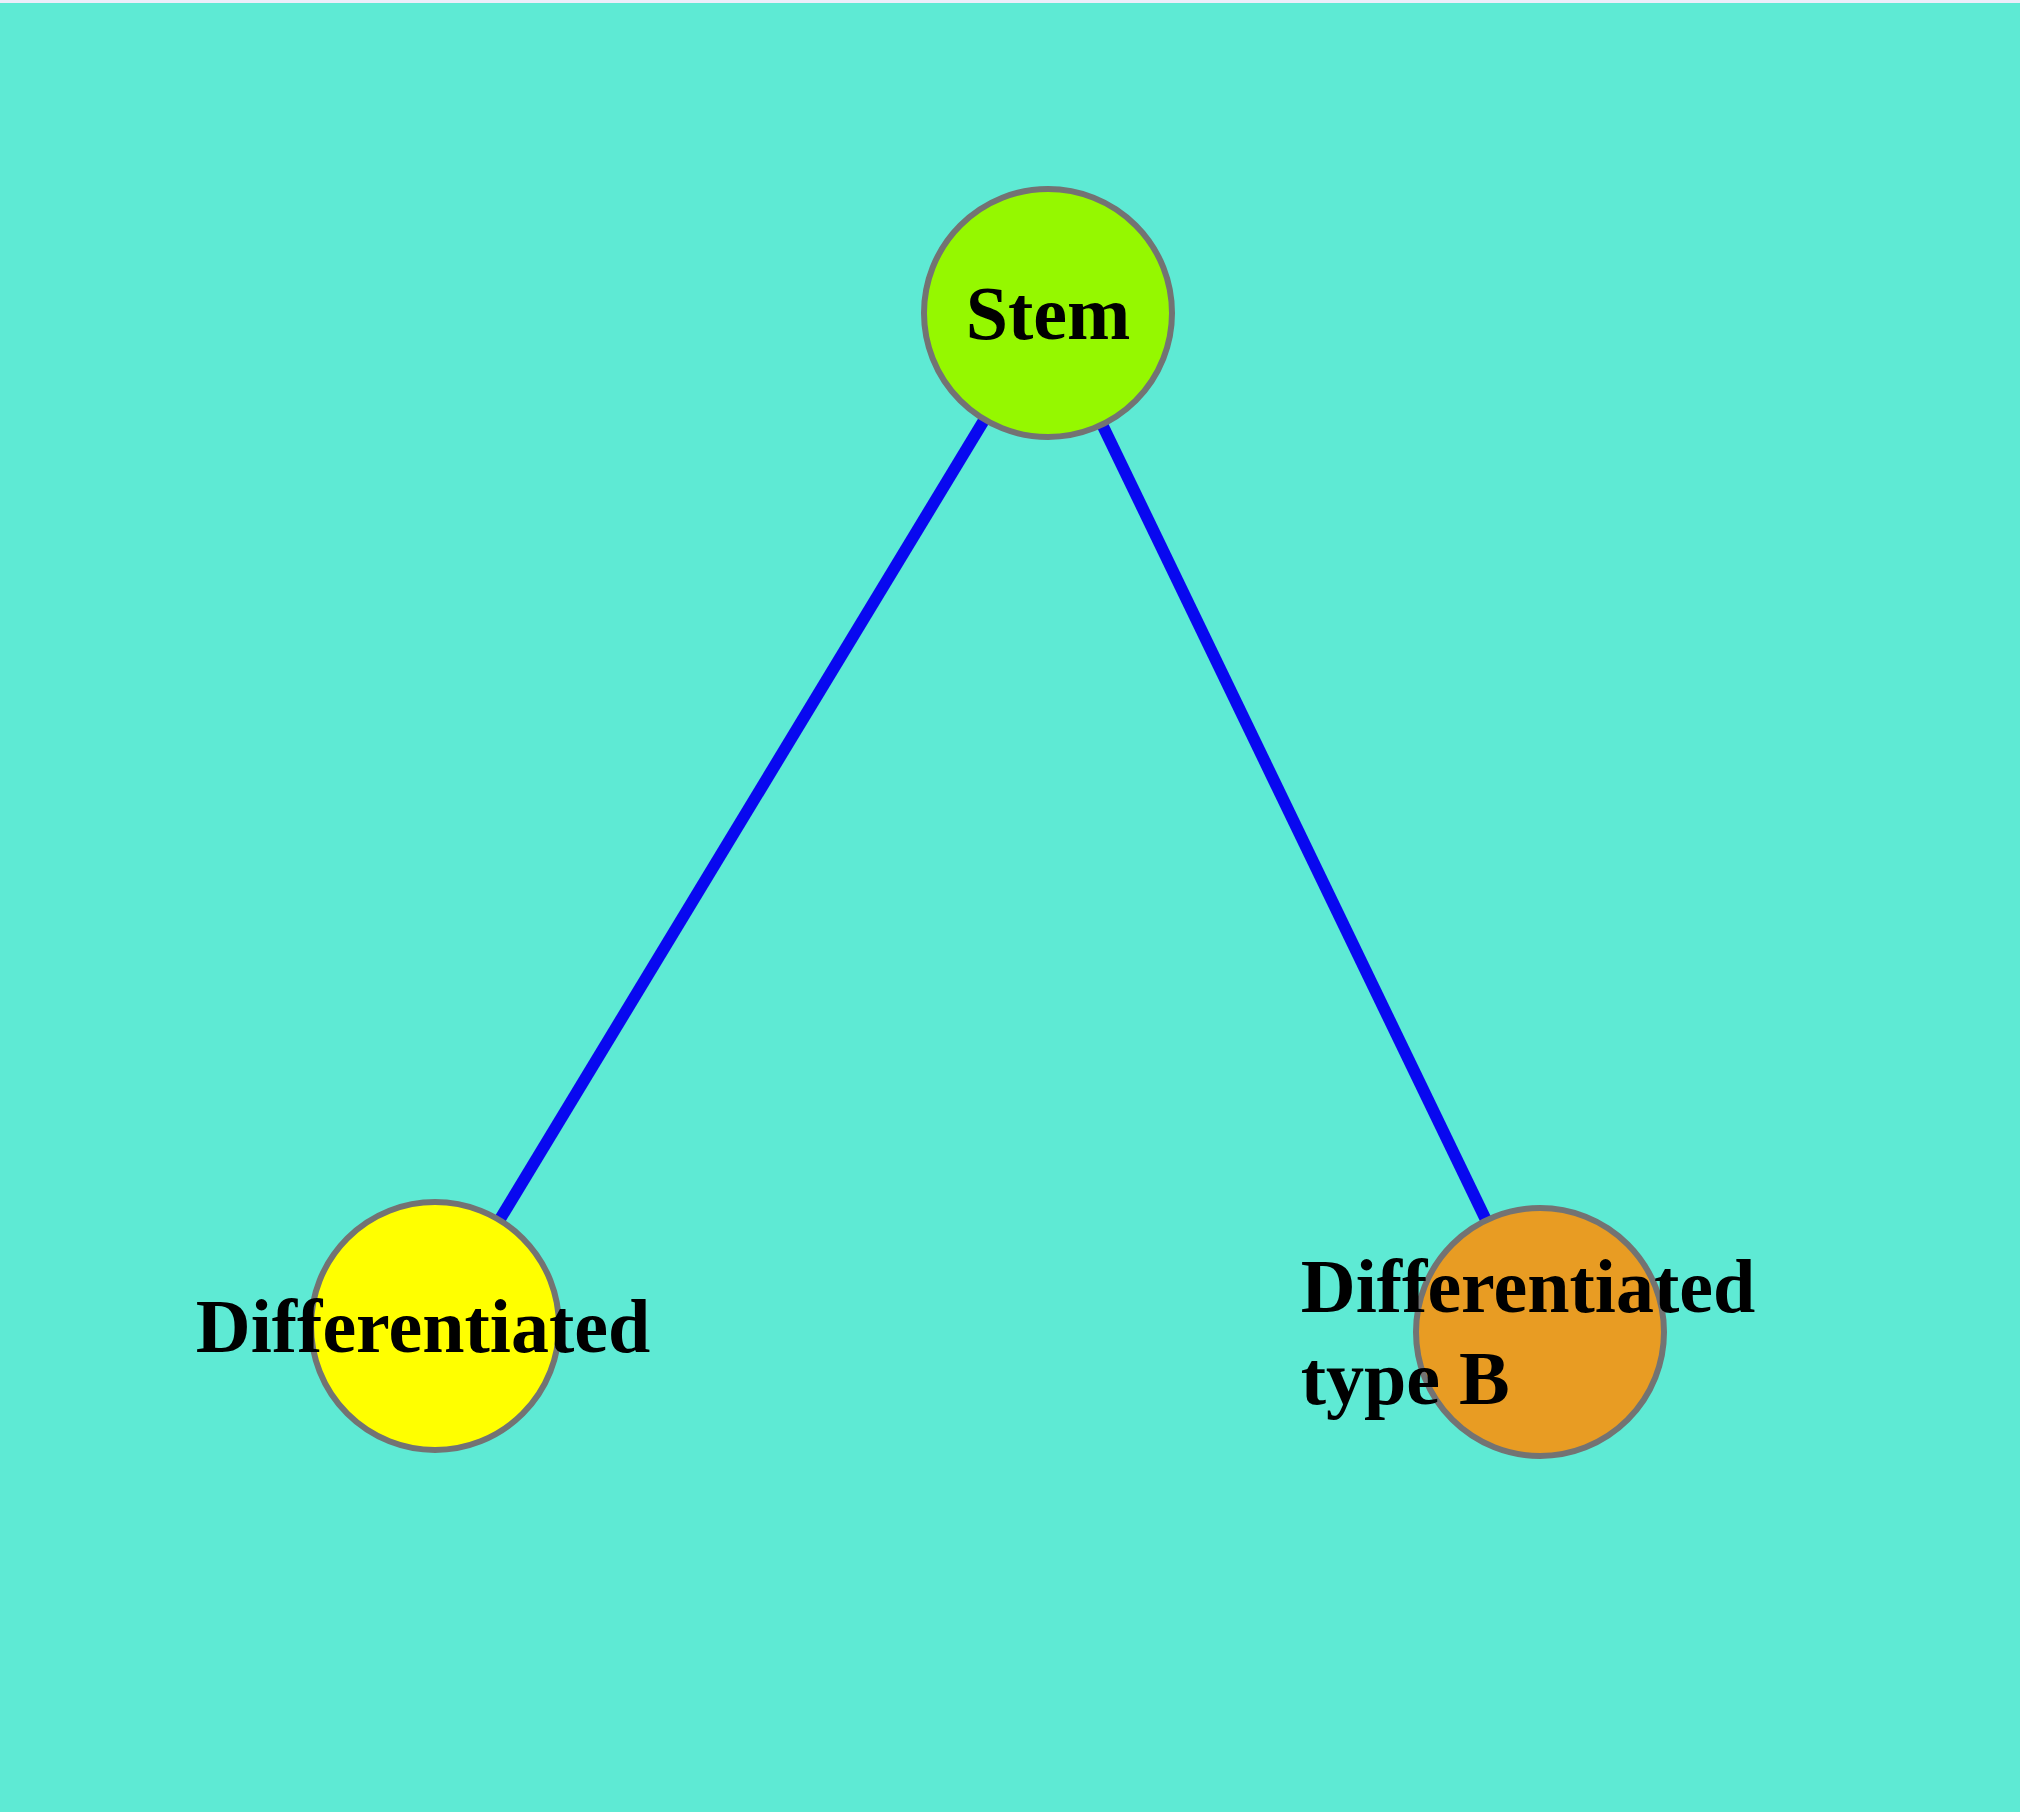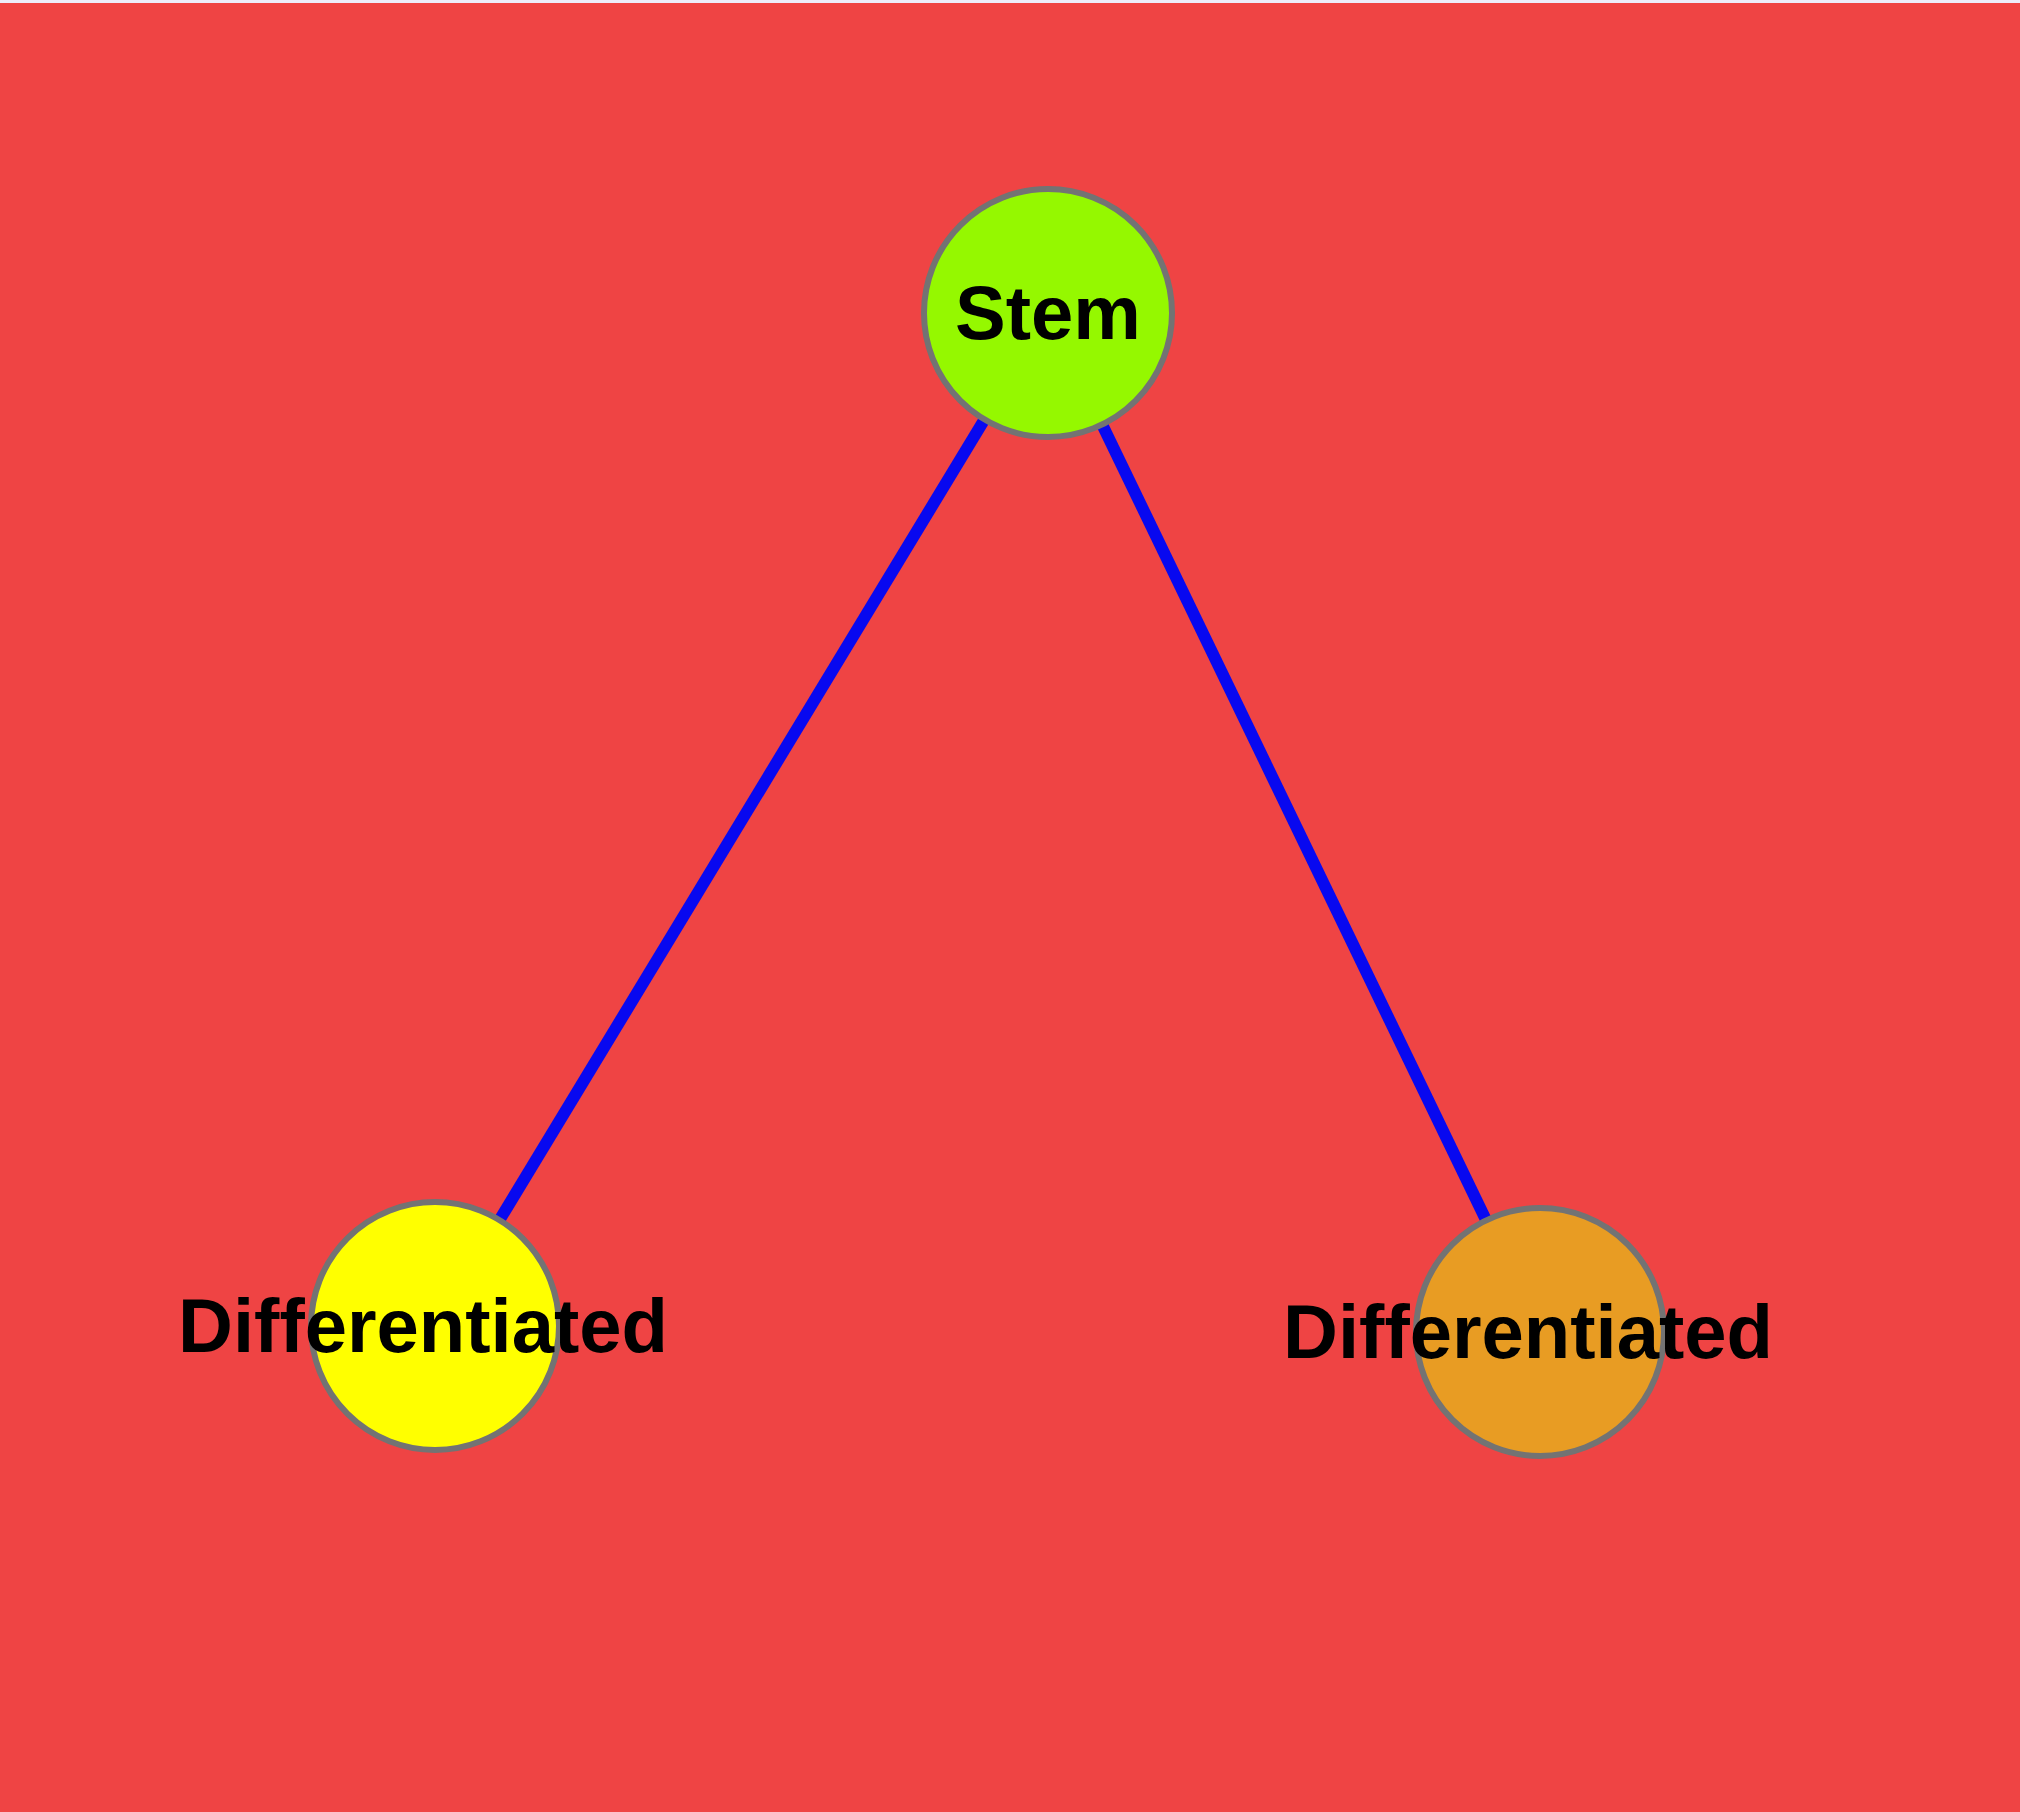--- a/index.html
+++ b/index.html
@@ -52,21 +52,21 @@
     line-height: 92px;
     color: #000000;
     white-space: nowrap;
     transform: translate(calc(-50% - 12px), -50%);
     pointer-events: none;
   }
 </style>
 </head>
 <body>
 
-<div id="canvas" style="background: #ef4444;">
+<div id="canvas" style="background: #5eead4; font-family: Liberation Serif, serif;">
 
   <div id="top-edge" style="background: rgb(237, 237, 250);"></div>
 
   <svg id="edges-layer" width="2021" height="1812" viewBox="0 0 2384 2138">
     <line x1="1237" y1="370" x2="513" y2="1565" stroke="#0808f0" stroke-width="14"></line>
     <line x1="1237" y1="370" x2="1817" y2="1572" stroke="#0808f0" stroke-width="14"></line>
   </svg>
 
   <div class="node" style="left: 921px; top: 186px; width: 254px; height: 254px; background: rgb(149, 248, 0); border-color: rgb(115, 115, 115); border-width: 6px;">
     <span class="node-label">Stem</span>
@@ -75,16 +75,17 @@
   <div class="node" style="left: 308px; top: 1199px; width: 254px; height: 254px; background: rgb(255, 255, 0); border-color: rgb(115, 115, 115); border-width: 6px;"></div>
 
   <div class="node" style="left: 1413px; top: 1205px; width: 254px; height: 254px; background: rgb(232, 156, 35); border-color: rgb(115, 115, 115); border-width: 6px;"></div>
 
   <div class="ext-label" style="left: 435px; top: 1326px; color: rgb(0, 0, 0);">
     <span>Differentiated</span><br>
   </div>
 
   <div class="ext-label" style="left: 1540px; top: 1332px; color: rgb(0, 0, 0);">
     <span>Differentiated</span><br>
+    <span>type B</span>
   </div>
 
 </div>
 
 
 </body></html>

